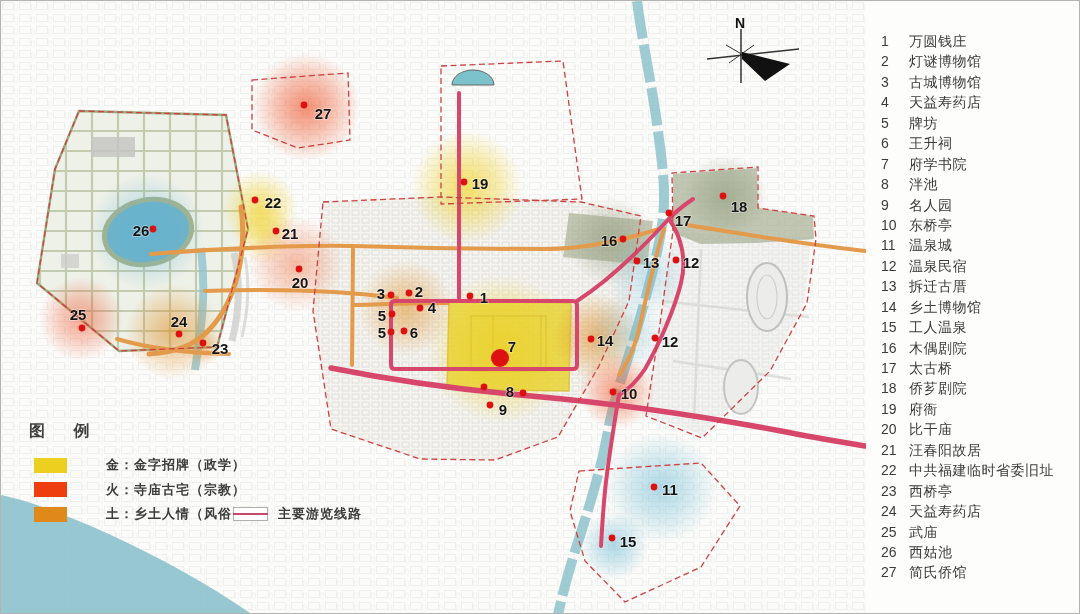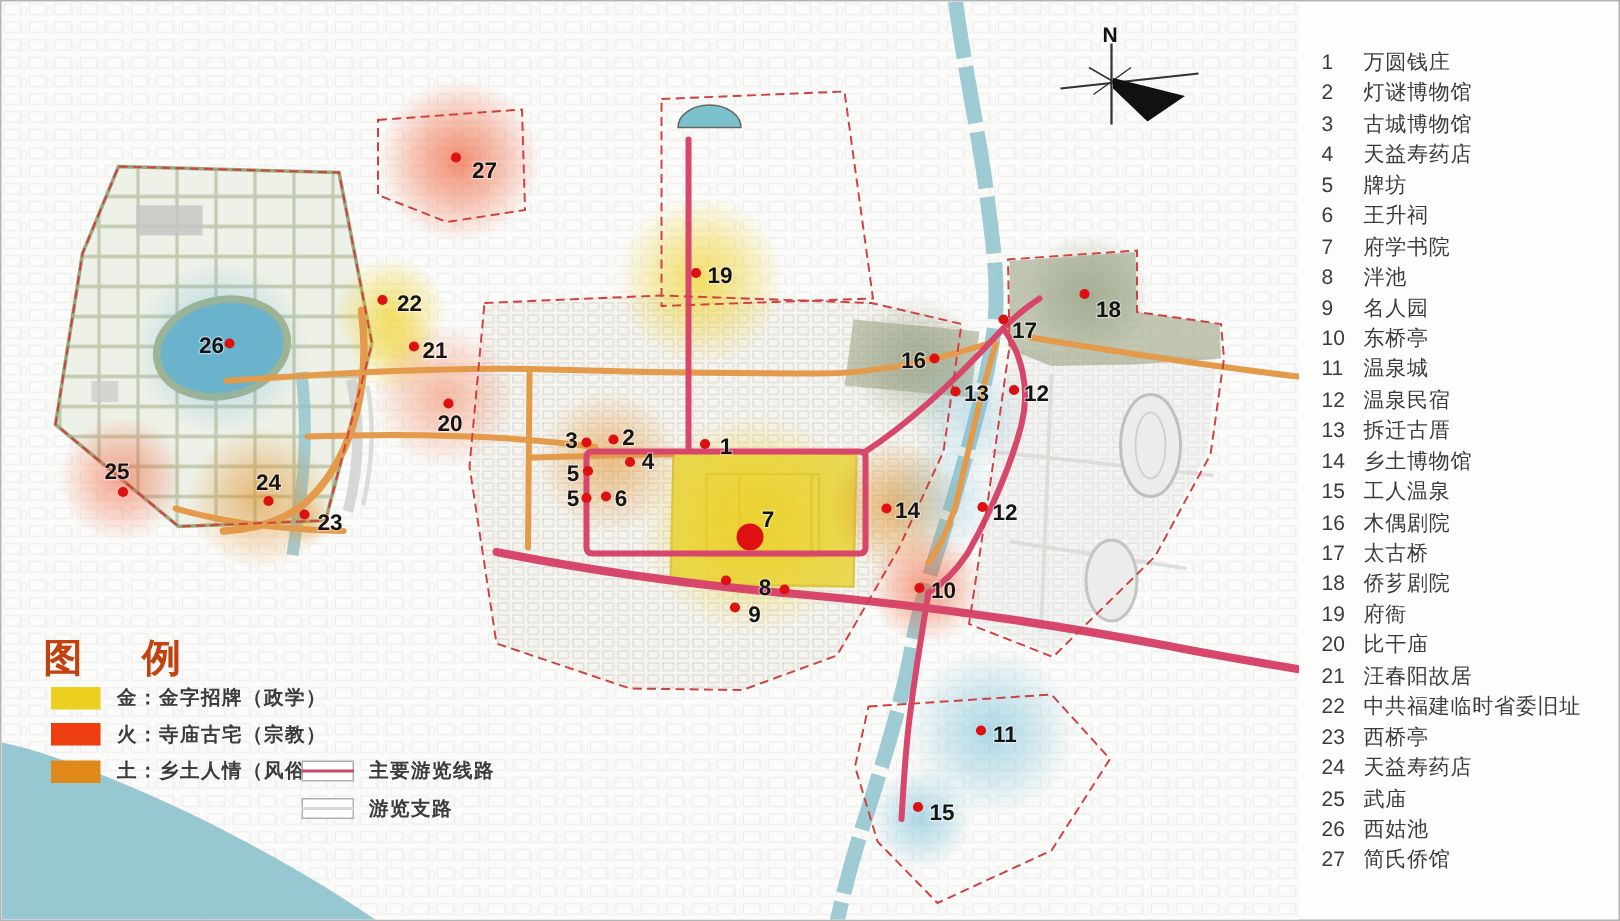--- a/index.html
+++ b/index.html
@@ -4,27 +4,27 @@
 <style>
   html,body{margin:0;padding:0;background:#fff;font-family:"Liberation Sans",sans-serif;}
   .stage{position:relative;width:1080px;height:614px;background:#fdfdfc;border:1px solid #b3b3b1;box-sizing:border-box;overflow:hidden;}
   #map-svg{position:absolute;left:0;top:0;display:block;}
   #map-svg text{font-family:"Liberation Sans",sans-serif;}
   .marker-label{font-size:15px;font-weight:bold;fill:#151515;paint-order:stroke;stroke:#ffffff;stroke-width:1.6px;stroke-opacity:.45;}
   .compass-n{font-size:14px;font-weight:bold;fill:#111;}
 
   
   .legend{position:absolute;left:0;top:412px;width:390px;height:200px;pointer-events:none;}
-  .legend-title{position:absolute;left:28px;top:8px;font-size:26px;font-weight:bold;color:#c2410c;letter-spacing:12px;font-family:Liberation Mono, monospace;}
+  .legend-title{position:absolute;left:28px;top:8px;font-size:16px;font-weight:bold;color:#404040;letter-spacing:12px;}
   .legend-areas{position:absolute;left:33px;top:40px;}
-  .legend-area-row{display:flex;align-items:center;height:24.6px;}
+  .legend-area-row{display:flex;align-items:center;height:24.6px;gap:28px;}
   .legend-swatch{width:33px;height:15px;margin-right:11px;flex:0 0 auto;}
   .legend-label{font-size:13px;font-weight:bold;color:#3c3c3c;letter-spacing:1px;white-space:nowrap;}
   .legend-routes{position:absolute;left:200px;top:89px;}
-  .legend-route-row{display:flex;align-items:center;height:24.6px;}
+  .legend-route-row{display:flex;align-items:center;height:24.6px;margin-left:32px;}
   .route-box{width:33px;height:12px;background:#fff;border:1px solid #b0b0ac;margin-right:10px;position:relative;flex:0 0 auto;}
   .route-line{position:absolute;left:-1px;right:-1px;top:5px;height:2px;}
 
   
   .poi-panel{position:absolute;left:880px;top:30px;width:196px;}
   .poi-row{display:flex;height:20.45px;line-height:20.45px;font-size:14px;color:#3b3b3b;white-space:nowrap;}
   .poi-num{width:28px;flex:0 0 auto;}
   .poi-name{letter-spacing:0.5px;}
 </style>
 </head>
@@ -390,26 +390,20 @@
   </div>
     <div class="legend-routes" id="legend-routes">
     <div class="legend-route-row">
       <span class="route-box">
             <span class="route-line" style="background: rgb(199, 74, 104);"></span>
           </span>
       <span class="legend-label">主要游览线路</span>
     </div>
 
 
-    <div class="legend-route-row">
-      <span class="route-box">
-            <span class="route-line" style="background: rgb(216, 216, 211);"></span>
-          </span>
-      <span class="legend-label">游览支路</span>
-    </div>
   </div>
   </div>
 
   <div class="poi-panel" id="poi-panel">
     <div class="poi-row">
       <span class="poi-num">1</span>
       <span class="poi-name">万圆钱庄</span>
     </div>
 
     <div class="poi-row">

